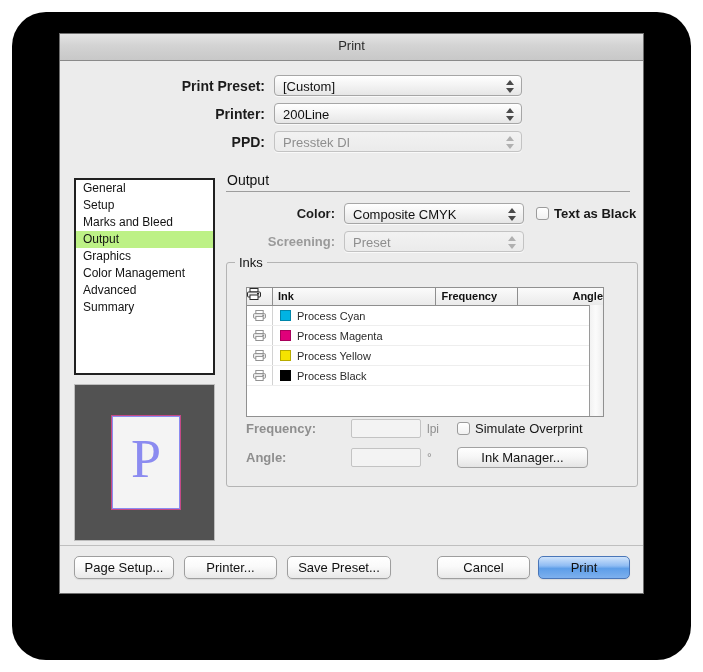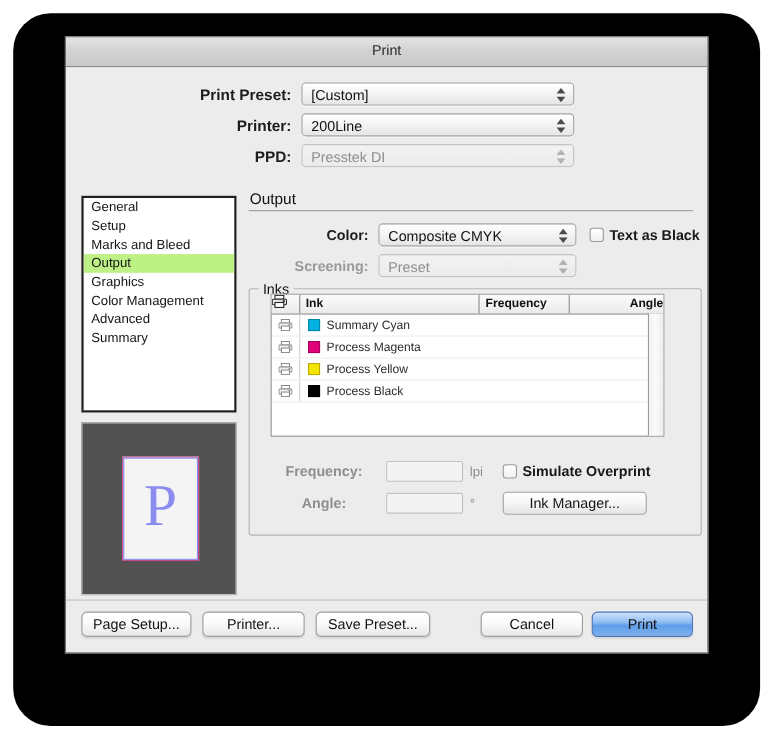--- a/index.html
+++ b/index.html
@@ -276,21 +276,21 @@
     top: -8px;
     background: #ececec;
     padding: 0 4px;
     font-size: 13px;
     color: #111111;
   }
 
   #inks-table-wrap {
     position: absolute;
     left: 19px;
-    top: 4px;
+    top: 24px;
     width: 358px;
     height: 130px;
     border: 1px solid #909090;
     background: #ffffff;
     box-sizing: border-box;
   }
   #inks-header {
     display: flex;
     height: 17px;
     border-bottom: 1px solid #8e8e8e;
@@ -378,21 +378,21 @@
     top: 156px;
     width: 380px;
   }
   .ib-row {
     display: flex;
     align-items: center;
     margin-bottom: 9px;
   }
   .ib-label {
     width: 97px;
-    text-align: center;
+    text-align: left;
     padding-right: 8px;
     font-size: 13px;
     color: #8e8e8e;
     font-weight: bold;
   }
   .textfield {
     width: 70px;
     height: 19px;
     border: 1px solid #c3c3c3;
     background: #f3f3f3;
@@ -572,21 +572,21 @@
             <div class="cell-icon">
               <svg class="printer-glyph" width="13" height="11" viewBox="0 0 14 12">
                 <rect x="3" y="0.5" width="8" height="3.5" fill="#ffffff" stroke="#8a8a8a" stroke-width="1"></rect>
                 <rect x="0.5" y="4" width="13" height="5" rx="1" fill="#f0f0f0" stroke="#8a8a8a" stroke-width="1"></rect>
                 <rect x="3" y="7" width="8" height="4.5" fill="#ffffff" stroke="#8a8a8a" stroke-width="1"></rect>
                 <rect x="10" y="5" width="2" height="1.5" fill="#8a8a8a"></rect>
               </svg>
             </div>
             <div class="cell-ink">
               <span class="swatch" style="background:#00b3e3"></span>
-              <span class="ink-name">Summary Cyan</span>
+              <span class="ink-name">Process Cyan</span>
             </div>
             <div class="cell-freq"></div>
             <div class="cell-angle"></div>
           </div>
 
           <div class="ink-row">
             <div class="cell-icon">
               <svg class="printer-glyph" width="13" height="11" viewBox="0 0 14 12">
                 <rect x="3" y="0.5" width="8" height="3.5" fill="#ffffff" stroke="#8a8a8a" stroke-width="1"></rect>
                 <rect x="0.5" y="4" width="13" height="5" rx="1" fill="#f0f0f0" stroke="#8a8a8a" stroke-width="1"></rect>
@@ -640,21 +640,21 @@
         </div>
 
         <div id="inks-bottom">
 
           <div class="ib-row">
             <div class="ib-label">Frequency:</div>
             <div class="textfield"></div>
             <div class="unit">lpi</div>
             <div class="cbox-wrap" style="margin-left:4px">
               <span class="checkbox"></span>
-              <span class="cbox-label" style="font-weight:bold">Simulate Overprint</span>
+              <span class="cbox-label" style="font-weight:normal">Simulate Overprint</span>
             </div>
           </div>
 
           <div class="ib-row">
             <div class="ib-label">Angle:</div>
             <div class="textfield"></div>
             <div class="unit">°</div>
             <div class="pushbtn" style="margin-left:4px;width:131px">Ink Manager...</div>
           </div>
 

